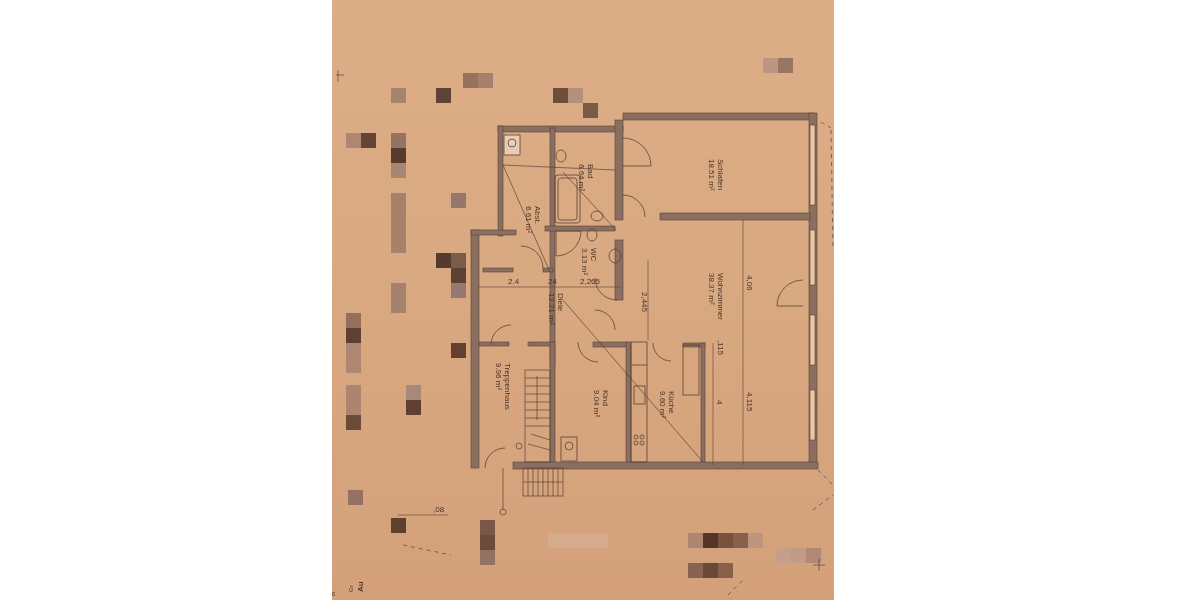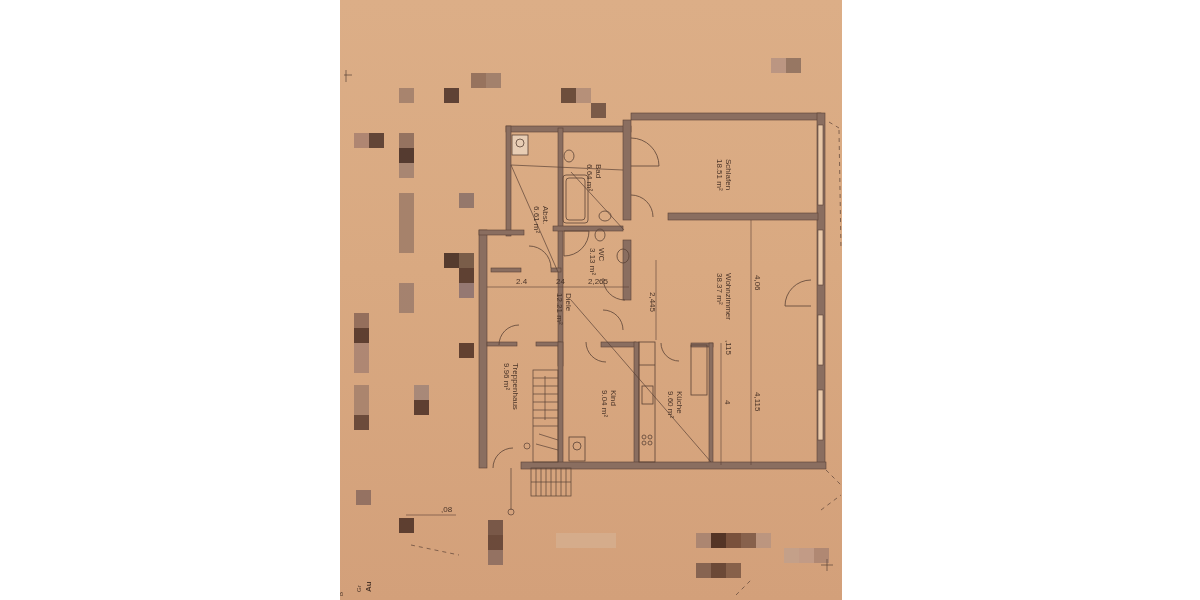--- a/index.html
+++ b/index.html
@@ -1,17 +1,17 @@
 <!DOCTYPE html>
 <html><head>
 <meta charset="utf-8">
 <style>
   html, body { margin:0; padding:0; background:#ffffff; }
   body { width:1200px; height:600px; position:relative; overflow:hidden; font-family:"Liberation Sans", sans-serif; }
-  #photo { position:absolute; left:340px; top:0; width:502px; height:600px; background:linear-gradient(180deg,#dcae87 0%,#d9a981 45%,#d3a07a 100%); overflow:hidden; }
+  #photo { position:absolute; left:332px; top:0; width:502px; height:600px; background:linear-gradient(180deg,#dcae87 0%,#d9a981 45%,#d3a07a 100%); overflow:hidden; }
   svg { position:absolute; left:0; top:0; }
   .lbl { font-family:"Liberation Sans", sans-serif; font-size:8px; fill:#4a3428; }
   .dim { font-family:"Liberation Sans", sans-serif; font-size:8px; fill:#4a3428; }
 </style>
 </head>
 <body>
 
 <div id="photo">
   <svg width="502" height="600" viewBox="349 0 502 600">
 

